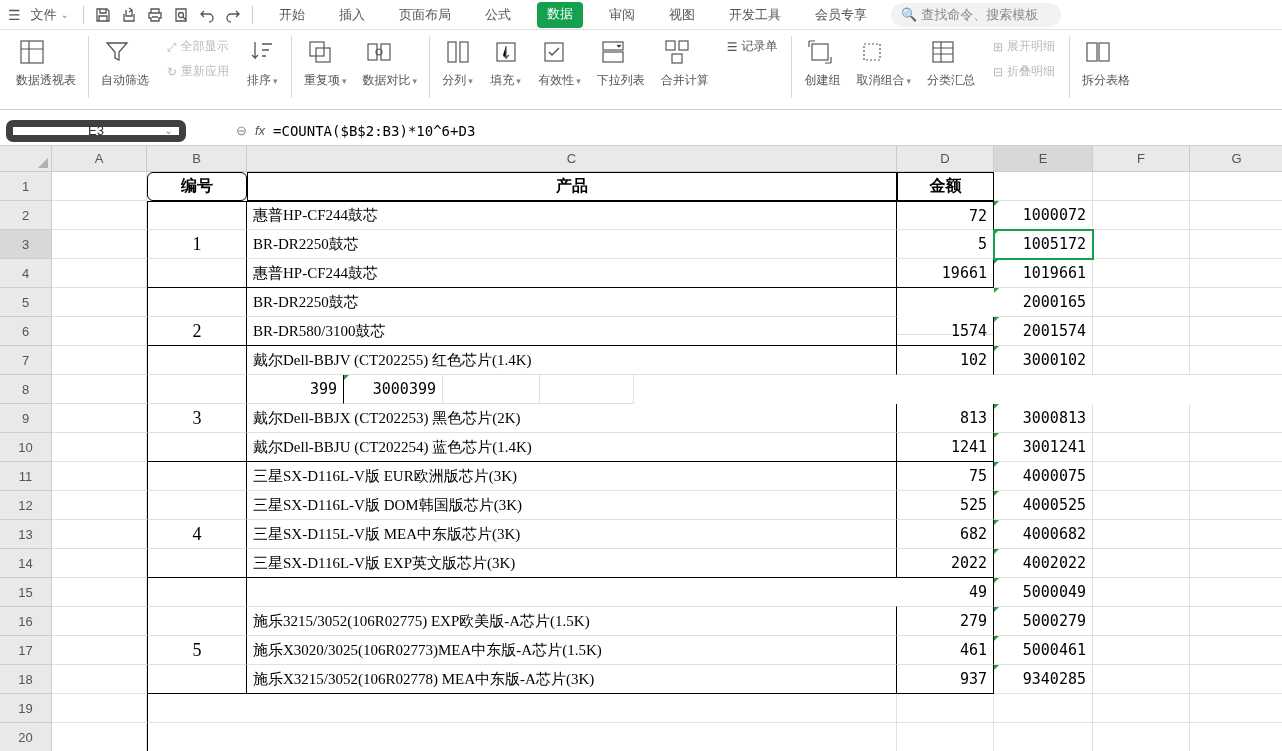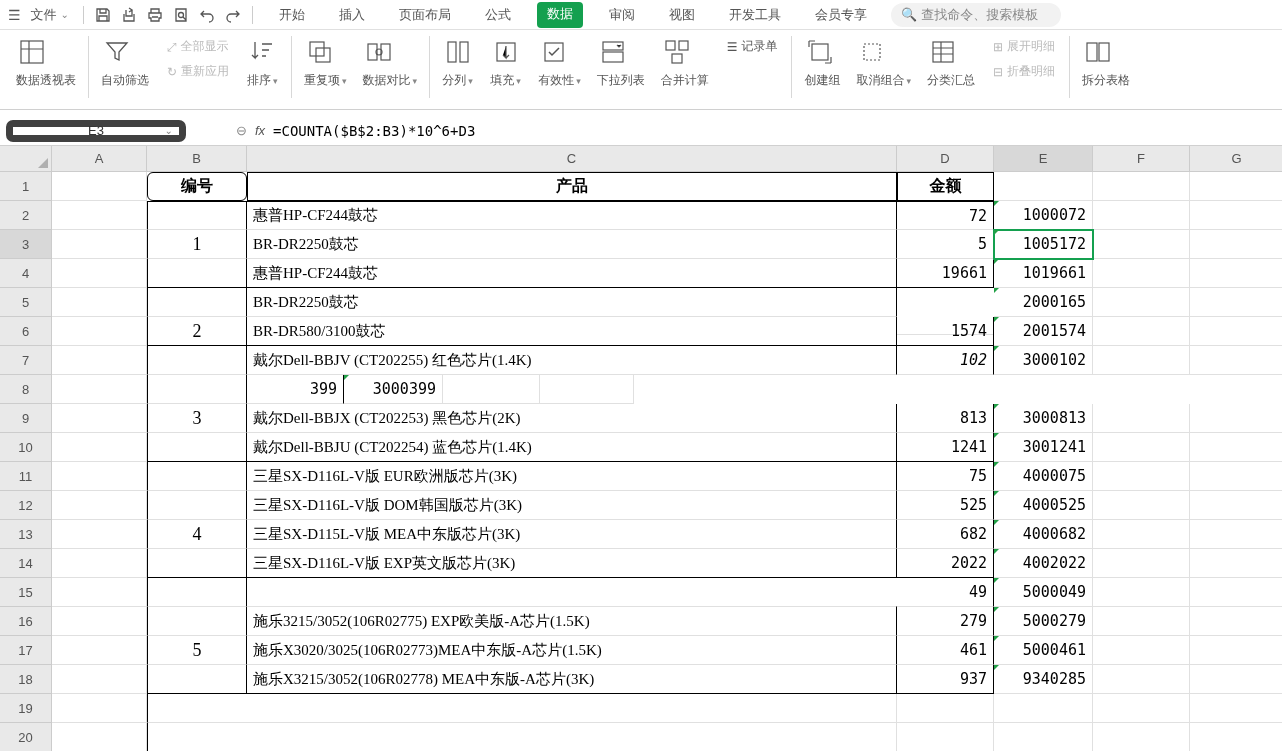--- a/index.html
+++ b/index.html
@@ -374,21 +374,21 @@
             <div class="cell c-cell group-bottom" style="width: 650px;">BR-DR580/3100鼓芯</div>
             <div class="cell d-cell group-bottom" style="width: 97px;">1574</div>
             <div class="cell e-cell" style="width: 99px;">2001574</div>
             <div class="cell" style="width: 97px;"></div>
             <div class="cell" style="width: 94px;"></div>
           </div>
           <div class="cell-row">
             <div class="cell" style="width: 95px;"></div>
             <div class="cell b-cell" style="width: 100px;"></div>
             <div class="cell c-cell" style="width: 650px;">戴尔Dell-BBJV (CT202255) 红色芯片(1.4K)</div>
-            <div class="cell d-cell" style="width: 97px; font-style: italic;">102</div>
+            <div class="cell d-cell" style="width: 97px;">102</div>
             <div class="cell e-cell" style="width: 99px;">3000102</div>
             <div class="cell" style="width: 97px;"></div>
             <div class="cell" style="width: 94px;"></div>
           </div>
           <div class="cell-row">
             <div class="cell" style="width: 95px;"></div>
             <div class="cell b-cell" style="width: 100px;"></div>
             <div class="cell d-cell" style="width: 97px;">399</div>
             <div class="cell e-cell" style="width: 99px;">3000399</div>
             <div class="cell" style="width: 97px;"></div>

